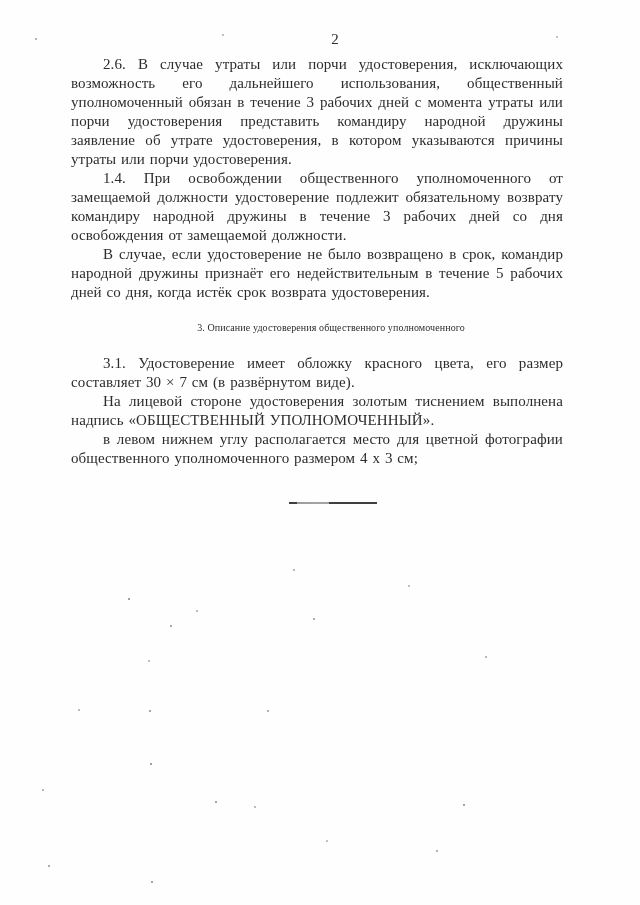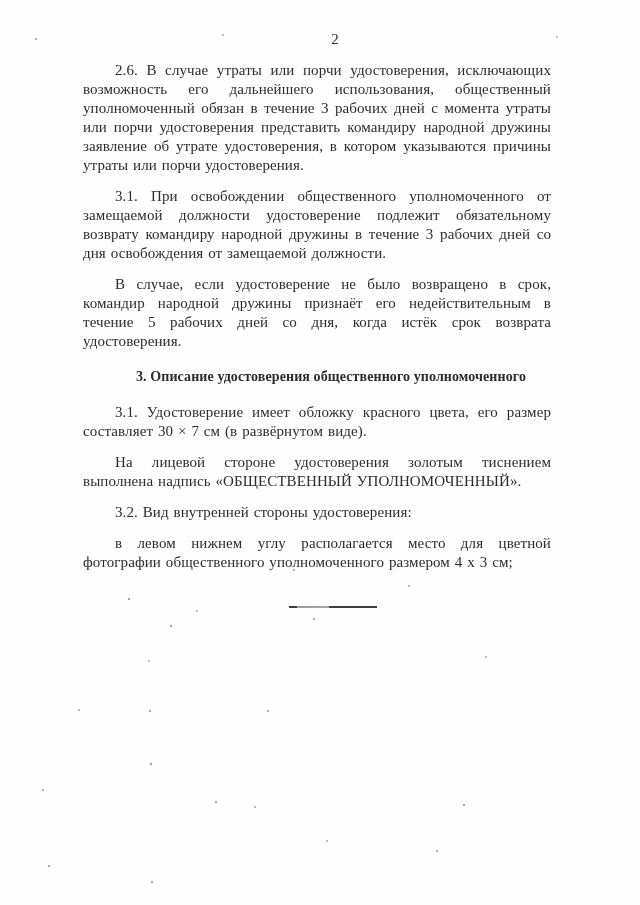--- a/index.html
+++ b/index.html
@@ -24,30 +24,30 @@
     font-size: 15px;
     line-height: 19px;
     letter-spacing: 0.1px;
   }
   .page-number {
     text-align: center;
     transform: translateX(18px);
     margin-bottom: 6px;
   }
   .para {
-    margin: 12px;
+    margin: 0;
     text-indent: 32px;
     text-align: justify;
     text-align-last: left;
     hyphens: none;
     word-spacing: 1px;
   }
   .heading {
-    font-size: 14px;
-    font-weight: bold;
+    font-size: 10px;
+    font-weight: normal;
     text-align: center;
     text-indent: 0;
     margin: 16px 0 17px 0;
     transform: translateX(14px);
   }
   .divider {
     width: 88px;
     height: 2px;
     margin: 34px 0 0 218px;
     background: linear-gradient(90deg,
@@ -91,31 +91,30 @@
 <body>
 
 <div class="page">
 
   <div class="content">
 
     <div class="page-number">2</div>
 
     <p class="para">2.6. В случае утраты или порчи удостоверения, исключающих возможность его дальнейшего использования, общественный уполномоченный обязан в течение 3 рабочих дней с момента утраты или порчи удостоверения представить командиру народной дружины заявление об утрате удостоверения, в котором указываются причины утраты или порчи удостоверения.</p>
 
-    <p class="para">3.1. При освобождении общественного уполномоченного от замещаемой должности удостоверение подлежит обязательному возврату командиру народной дружины в течение 3 рабочих дней со дня освобождения от замещаемой должности.</p>
+    <p class="para">1.4. При освобождении общественного уполномоченного от замещаемой должности удостоверение подлежит обязательному возврату командиру народной дружины в течение 3 рабочих дней со дня освобождения от замещаемой должности.</p>
 
     <p class="para">В случае, если удостоверение не было возвращено в срок, командир народной дружины признаёт его недействительным в течение 5 рабочих дней со дня, когда истёк срок возврата удостоверения.</p>
 
     <h2 class="heading">3. Описание удостоверения общественного уполномоченного</h2>
 
     <p class="para">3.1. Удостоверение имеет обложку красного цвета, его размер составляет 30 × 7 см (в развёрнутом виде).</p>
 
     <p class="para">На лицевой стороне удостоверения золотым тиснением выполнена надпись «ОБЩЕСТВЕННЫЙ УПОЛНОМОЧЕННЫЙ».</p>
 
-    <p class="para">3.2. Вид внутренней стороны удостоверения:</p>
 
     <p class="para">в левом нижнем углу располагается место для цветной фотографии общественного уполномоченного размером 4 х 3 см;</p>
 
 
 
     <div class="divider"></div>
 
   </div>
 
   <div class="scan-noise"></div>

